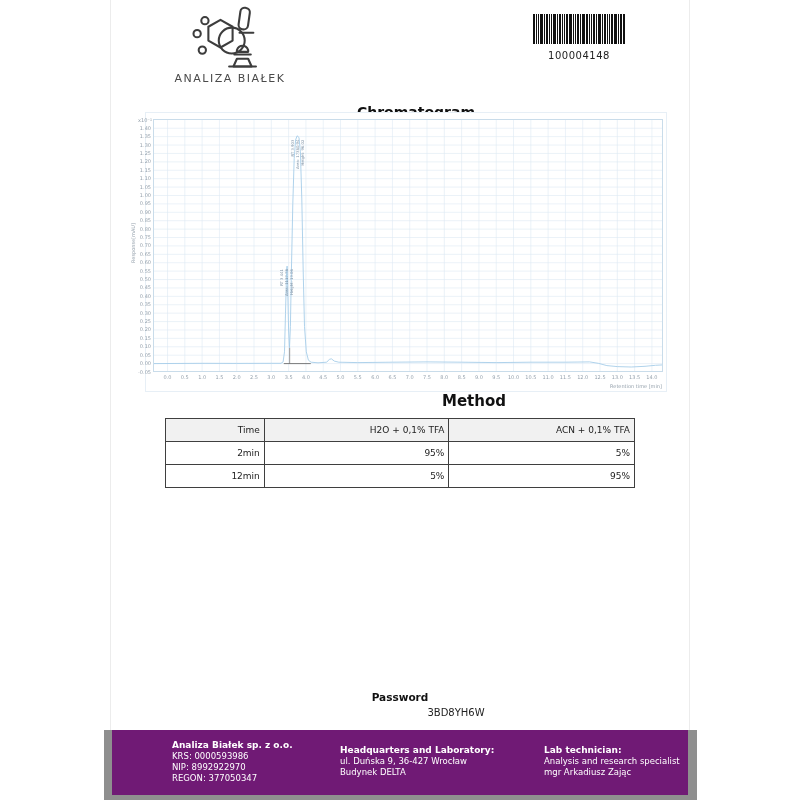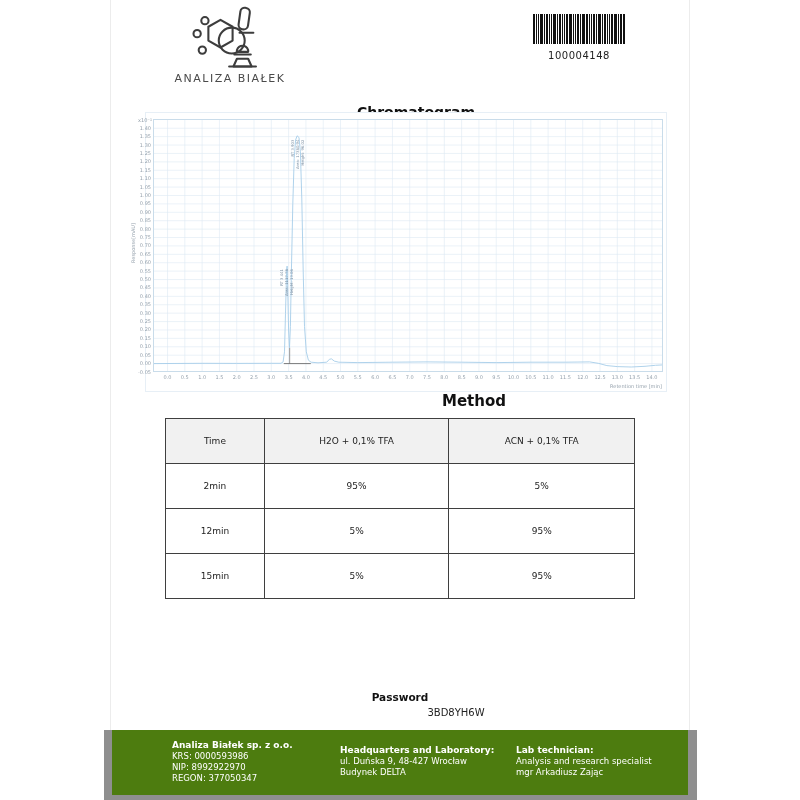--- a/index.html
+++ b/index.html
@@ -32,37 +32,37 @@
   .exp{position:absolute;right:514px;top:4px;font-size:5px;color:#96a2ad;white-space:nowrap;}
   .ytick{position:absolute;font-size:5px;line-height:5px;color:#96a2ad;white-space:nowrap;}
   .xtick{position:absolute;font-size:5px;line-height:5px;color:#96a2ad;width:24px;text-align:center;}
   .xlab{position:absolute;right:4px;top:270px;font-size:5px;color:#96a2ad;}
   .ylab{position:absolute;left:-73px;top:127px;width:120px;text-align:center;
         transform:rotate(-90deg);font-size:5px;color:#96a2ad;}
 
   
   table.method{position:absolute;left:165px;top:418px;width:470px;border-collapse:collapse;
                font-size:9px;color:#222;}
-  table.method th,table.method td{border:1px solid #3f3f3f;text-align:center;
-               height:22px;font-weight:normal;padding:11px 4px;}
+  table.method th,table.method td{border:1px solid #3f3f3f;text-align:right;
+               height:22px;font-weight:normal;padding:0 4px;}
   table.method th{background:#f1f1f1;}
 
   
   .pwd-label{position:absolute;left:110px;top:691px;width:580px;text-align:center;
              font-size:10.5px;font-weight:bold;color:#111;}
   .pwd-value{position:absolute;left:110px;top:707px;width:692px;text-align:center;
              font-size:10px;color:#222;}
 
   
   footer{position:absolute;left:112px;top:730px;width:576px;height:65px;color:#fff;}
   .fcol{position:absolute;font-size:8.5px;line-height:11px;white-space:nowrap;}
   .fcol .ft{font-weight:bold;font-size:9px;}
   .fcol1{left:60px;top:10px;}
   .fcol2{left:228px;top:15px;}
-  .fcol3{left:404px;top:15px;}
+  .fcol3{left:432px;top:15px;}
   .blbl{font-weight:normal;margin-top:47px;}
 </style>
 </head>
 <body>
 
 <div class="canvas">
   <div class="edge l"></div>
   <div class="edge r"></div>
 
   <div class="logo">
@@ -288,41 +288,36 @@
         <tr>
           <td>2min</td>
           <td>95%</td>
           <td>5%</td>
         </tr>
         <tr>
           <td>12min</td>
           <td>5%</td>
           <td>95%</td>
         </tr>
-        <tr>
-          <td>15min</td>
-          <td>5%</td>
-          <td>95%</td>
-        </tr>
       </tbody>
   </table>
 
   <div class="pwd-label">Password</div>
   <div class="pwd-value">3BD8YH6W</div>
 
-  <footer style="background: #4d7c0f;">
+  <footer style="background: #701a75;">
     <div class="fcol fcol1">
       <div class="ft">Analiza Białek sp. z o.o.</div>
       <div><span class="blbl">KRS:</span> <span>0000593986</span></div>
       <div><span class="blbl">NIP:</span> <span>8992922970</span></div>
       <div><span class="blbl">REGON:</span> <span>377050347</span></div>
     </div>
     <div class="fcol fcol2">
       <div class="ft">Headquarters and Laboratory:</div>
-      <div>ul. Duńska 9, 48-427 Wrocław</div>
+      <div>ul. Duńska 9, 36-427 Wrocław</div>
       <div>Budynek DELTA</div>
     </div>
     <div class="fcol fcol3">
       <div class="ft">Lab technician:</div>
       <div>Analysis and research specialist</div>
       <div>mgr Arkadiusz Zając</div>
     </div>
   </footer>
 
   <div class="fshadow l"></div>

